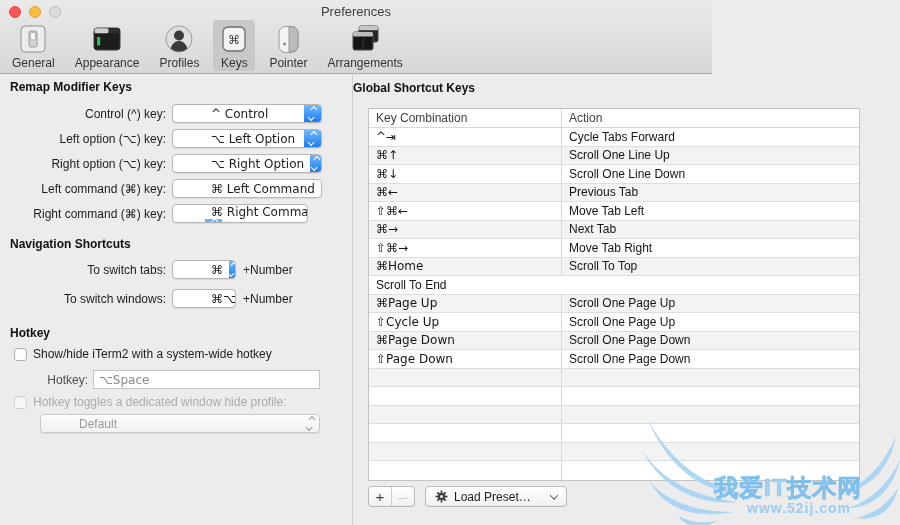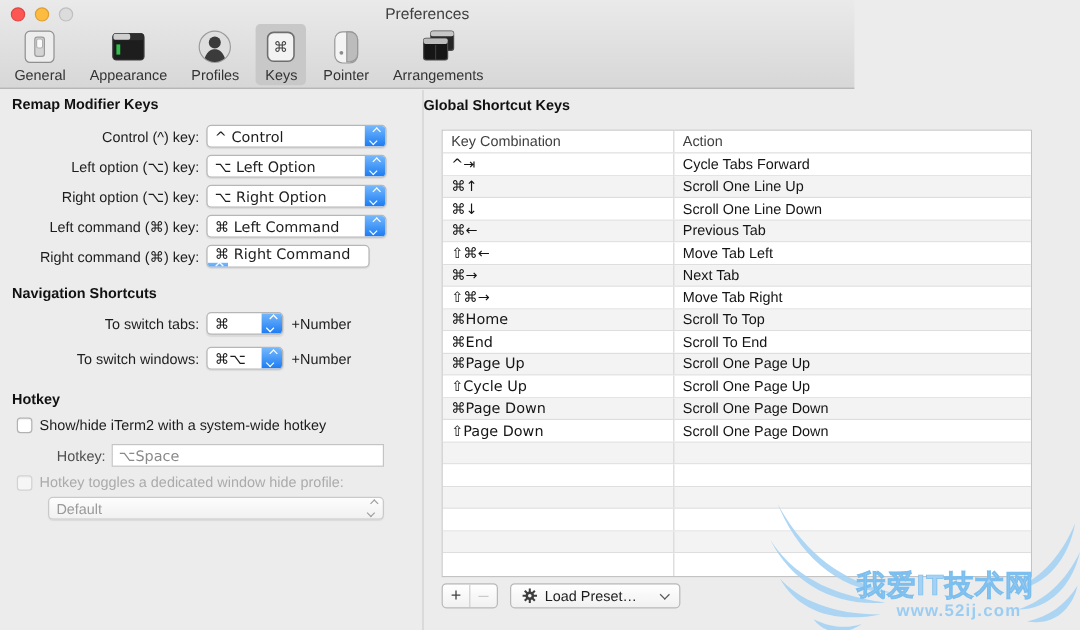--- a/index.html
+++ b/index.html
@@ -31,21 +31,21 @@
 
   
   .left-panel { position:absolute; top:0; left:0; width:352px; height:450px; padding:5px 10px; }
   .section-h { font-size:12px; font-weight:bold; color:#111; height:15px; }
   .form-row { display:flex; align-items:center; height:19px; margin-bottom:6px; }
   .form-label { width:156px; text-align:right; font-size:12px; color:#1c1c1c; margin-right:6px; white-space:nowrap; }
   .suffix { font-size:12px; color:#1c1c1c; margin-left:7px; }
 
   .select { display:flex; align-items:stretch; height:19px; background:#fff;
             border:1px solid #b6b6b6; border-radius:4px; font-size:12px; color:#1c1c1c;
-            box-shadow:0 1px 1px rgba(0,0,0,.08); overflow:hidden; }
+            box-shadow:0 1px 1px rgba(0,0,0,.08); overflow:hidden;padding-left:32px; }
   .select .sel-text { flex:1; display:flex; align-items:center; padding:0 6px; white-space:nowrap; }
   .stepper { width:17px; background:linear-gradient(#74b7fb,#1c7cf4);
              display:flex; flex-direction:column; align-items:center; justify-content:center; gap:3px; }
   .chev { width:5px; height:5px; border:solid #fff; border-width:1.8px 1.8px 0 0; }
   .chev.up { transform:rotate(-45deg) translate(1px,1px); }
   .chev.dn { transform:rotate(135deg) translate(1px,1px); }
   .select.disabled { background:linear-gradient(#fdfdfd,#f1f1f1); color:#9a9a9a; border-color:#c9c9c9; }
   .select.disabled .stepper { background:none; }
   .select.disabled .chev { border-color:#9c9c9c; }
 
@@ -329,21 +329,20 @@
           </div>
           <div class="trow">
             <div class="c-key keysym">⇧⌘→</div>
             <div class="c-act">Move Tab Right</div>
           </div>
           <div class="trow even">
             <div class="c-key keysym">⌘Home</div>
             <div class="c-act">Scroll To Top</div>
           </div>
           <div class="trow">
-            <div class="c-key keysym">⌘End</div>
             <div class="c-act">Scroll To End</div>
           </div>
           <div class="trow even">
             <div class="c-key keysym">⌘Page Up</div>
             <div class="c-act">Scroll One Page Up</div>
           </div>
           <div class="trow">
             <div class="c-key keysym">⇧Cycle Up</div>
             <div class="c-act">Scroll One Page Up</div>
           </div>

